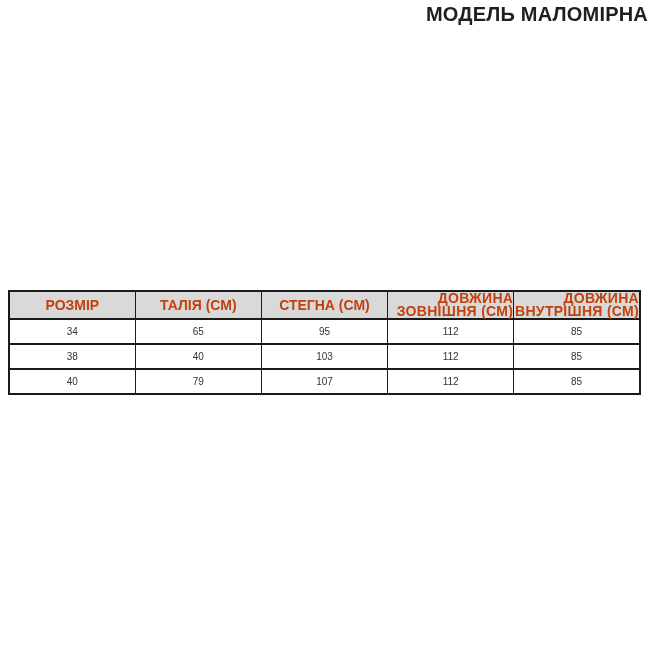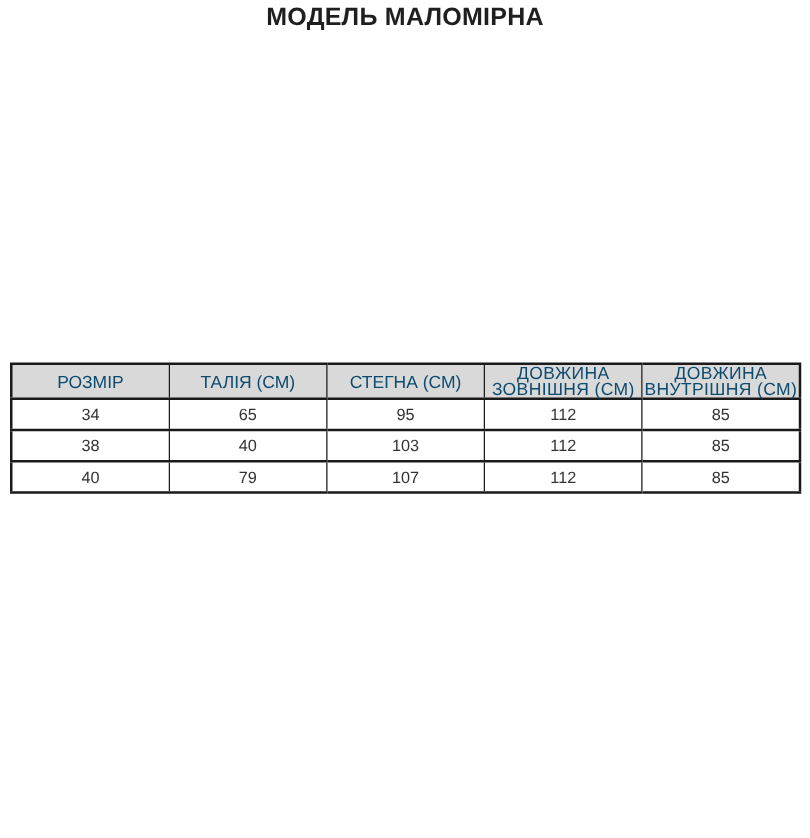--- a/index.html
+++ b/index.html
@@ -10,21 +10,21 @@
   body {
     width: 648px;
     height: 670px;
     position: relative;
     font-family: "Liberation Sans", sans-serif;
     overflow: hidden;
   }
   .title {
     margin: 0;
     padding-top: 4px;
-    text-align: center;
+    text-align: right;
     font-size: 20px;
     line-height: 21px;
     font-weight: 700;
     color: #1f1f1f;
     letter-spacing: 0.2px;
   }
   .title .tl { display: block; }
 
   table.size-table {
     position: absolute;
@@ -39,36 +39,36 @@
     border: 1px solid #1a1a1a;
     border-top-width: 2px;
     border-bottom-width: 2px;
     text-align: center;
     vertical-align: middle;
     padding: 0;
     overflow: visible;
   }
   .size-table th {
     background: #d9d9d9;
-    font-weight: 400;
+    font-weight: 700;
     font-size: 14px;
-    color: #0c4a6e;
+    color: #c2410c;
     height: 24px;
   }
   .size-table td {
     background: #ffffff;
     font-weight: 400;
-    font-size: 13px;
+    font-size: 10px;
     color: #333333;
     height: 23px;
   }
   .hdr2 {
     line-height: 13px;
     white-space: nowrap;
-    text-align: center;
+    text-align: right;
     letter-spacing: 0.3px;
   }
   .hdr2 span { display: block; }
 </style>
 </head>
 <body>
 
 <div class="page">
   <h1 class="title">
     <span class="tl">МОДЕЛЬ МАЛОМІРНА</span>

